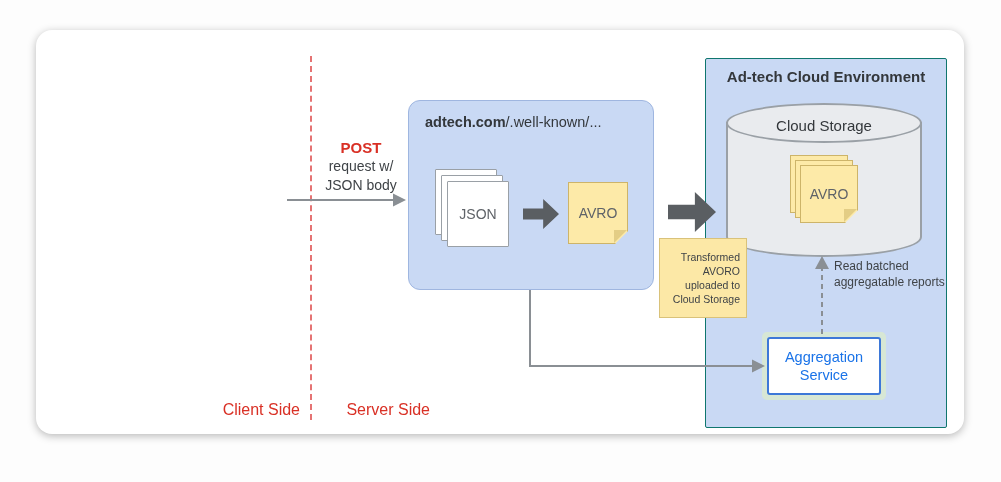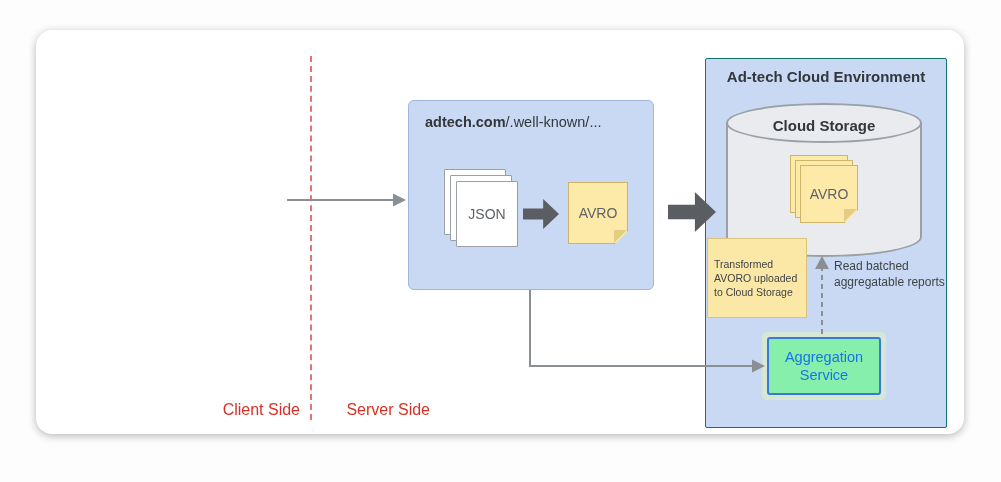--- a/index.html
+++ b/index.html
@@ -23,77 +23,82 @@
   .side-label.client{left:200px;width:100px;text-align:right;}
   .side-label.server{left:320px;width:110px;text-align:right;}
 
   
   .post-block{left:314px;top:138px;width:94px;text-align:center;z-index:3;line-height:19px;}
   .post-method{color:#d93025;font-weight:bold;font-size:15px;}
   .post-line{font-size:14px;color:#3f4347;}
 
   
   .endpoint{left:408px;top:100px;width:246px;height:190px;background:#c9d9f4;border:1px solid #9fb6e0;
-            box-sizing:border-box;border-radius:6px;z-index:3;}
+            box-sizing:border-box;border-radius:12px;z-index:3;}
   .endpoint-title{left:16px;top:13px;font-size:14.5px;color:#33373b;}
   .endpoint-title b{font-weight:bold;}
 
-  .sheet{position:absolute;background:#ffffff;border:1.5px solid #9aa0a6;box-sizing:border-box;border-radius:1px;margin-left:9px;}
+  .sheet{position:absolute;background:#ffffff;border:1.5px solid #9aa0a6;box-sizing:border-box;border-radius:1px;}
   .sheet-label{position:absolute;width:100%;top:50%;transform:translateY(-50%);text-align:center;
                font-size:14px;color:#5f6368;}
 
   .sticky{position:absolute;background:#fdeaa8;border:1px solid #cdb469;box-sizing:border-box;
           clip-path:polygon(0 0,100% 0,100% calc(100% - 13px),calc(100% - 13px) 100%,0 100%);}
   .sticky .fold{position:absolute;right:0;bottom:0;width:13px;height:13px;background:#e3cd85;
                 clip-path:polygon(0 0,100% 0,0 100%);}
 
   .block-arrow{background:#5a5e62;clip-path:polygon(0 32%,56% 32%,56% 0,100% 50%,56% 100%,56% 68%,0 68%);z-index:4;}
 
   
-  .note{left:659px;top:238px;width:100px;height:80px;background:#fce8a6;border:1px solid #d9c27a;
-        box-sizing:border-box;display:flex;align-items:center;justify-content:center;text-align:left;
-        font-size:10.5px;line-height:1.35;color:#3f4347;padding:4px 6px;z-index:4;margin-left:48px;}
+  .note{left:659px;top:238px;width:88px;height:80px;background:#fce8a6;border:1px solid #d9c27a;
+        box-sizing:border-box;display:flex;align-items:center;justify-content:center;text-align:right;
+        font-size:10.5px;line-height:1.35;color:#3f4347;padding:4px 6px;z-index:4;}
 
   
   .cloud{left:705px;top:58px;width:242px;height:370px;background:#c9d9f4;border:1px solid #0f766e;
          box-sizing:border-box;border-radius:2px;z-index:2;}
   .cloud-title{left:0;top:9px;width:100%;text-align:center;font-weight:bold;font-size:15px;color:#33373b;}
 
   .cyl{left:20px;top:44px;width:196px;height:154px;}
   .cyl-top{position:absolute;top:0;left:0;width:100%;height:40px;border-radius:50%;background:#e9ebee;
            border:2px solid #9aa0a6;box-sizing:border-box;z-index:2;}
   .cyl-body{position:absolute;top:19px;left:0;width:100%;height:calc(100% - 39px);background:#e9ebee;
             border-left:2px solid #9aa0a6;border-right:2px solid #9aa0a6;box-sizing:border-box;z-index:1;}
   .cyl-bottom{position:absolute;bottom:0;left:0;width:100%;height:40px;border-radius:50%;background:#e9ebee;
               border:2px solid #9aa0a6;box-sizing:border-box;z-index:1;}
-  .cyl-label{position:absolute;top:14px;width:100%;text-align:center;font-weight:bold;font-size:15px;color:#33373b;z-index:3;}
+  .cyl-label{position:absolute;top:14px;width:100%;text-align:center;font-weight:normal;font-size:15px;color:#33373b;z-index:3;}
 
   .read-note{left:128px;top:200px;width:112px;font-size:12px;line-height:1.3;color:#3f4347;z-index:3;}
 
   .agg-wrap{left:61px;top:278px;width:114px;height:58px;z-index:3;}
   .agg-glow{position:absolute;left:-5px;top:-5px;right:-5px;bottom:-5px;background:#d7e7d5;border-radius:5px;}
-  .agg-box{position:absolute;left:0;top:0;width:100%;height:100%;background:#86efac;border:2px solid #3d78d8;
+  .agg-box{position:absolute;left:0;top:0;width:100%;height:100%;background:#ffffff;border:2px solid #3d78d8;
            border-radius:3px;box-sizing:border-box;display:flex;align-items:center;justify-content:center;
            text-align:center;color:#1a73e8;font-size:14.5px;line-height:1.25;padding:0 8px;}
 
   .trigger-label{left:408px;top:303px;width:122px;text-align:center;font-size:14px;line-height:1.35;color:#3f4347;z-index:3;}
 
   .overlay{position:absolute;left:0;top:0;width:1001px;height:482px;z-index:6;pointer-events:none;}
 </style>
 </head>
 <body>
 
 <div class="canvas">
   <div class="card abs"></div>
 
 
   <div class="divider abs"></div>
   <div class="side-label client abs">Client Side</div>
   <div class="side-label server abs">Server Side</div>
 
+  <div class="post-block abs">
+    <div class="post-method">POST</div>
+    <div class="post-line">request w/</div>
+    <div class="post-line">JSON body</div>
+  </div>
 
   <div class="endpoint abs">
     <div class="abs endpoint-title">
       <b>adtech.com</b><span>/.well-known/...</span>
     </div>
 
     <div class="abs" style="left:26px;top:68px;width:78px;height:80px;">
       <div class="sheet" style="left:0;top:0;width:62px;height:66px;"></div>
       <div class="sheet" style="left:6px;top:6px;width:62px;height:66px;"></div>
       <div class="sheet" style="left:12px;top:12px;width:62px;height:66px;">

